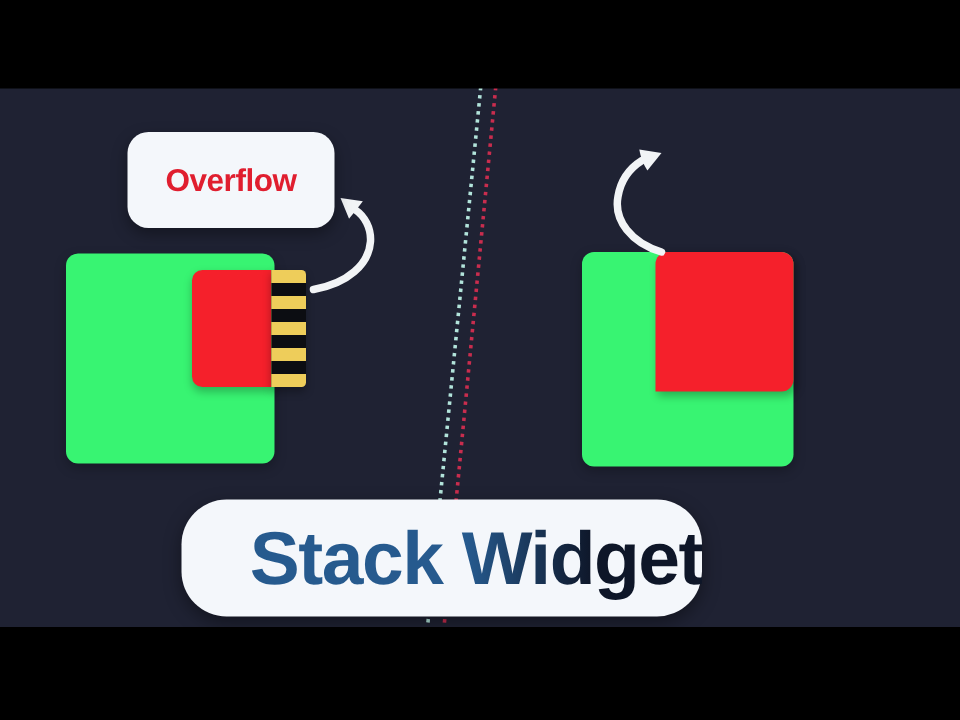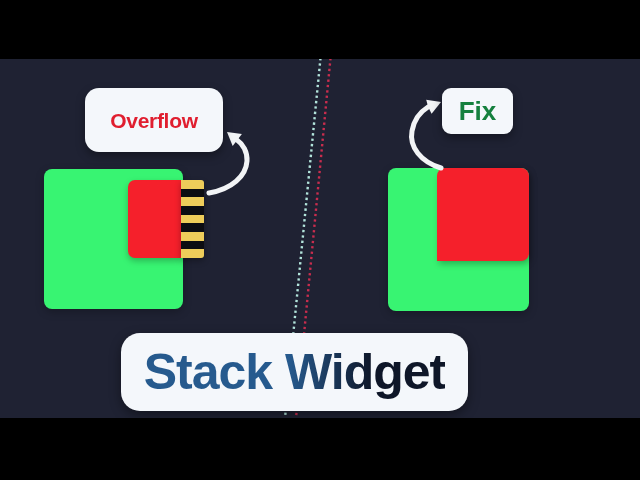--- a/index.html
+++ b/index.html
@@ -40,23 +40,23 @@
     display:flex;flex-direction:column;align-items:center;justify-content:center;
   }
   #overflow-label{left:85px;top:88px;width:138px;height:64px;border-radius:14px;}
   #overflow-label .line{
     font-weight:bold;font-size:21px;line-height:27px;color:var(--overflow-text);
     letter-spacing:-0.3px;white-space:nowrap;}
   #fix-label{left:442px;top:88px;width:71px;height:46px;border-radius:9px;}
   #fix-label .line{font-weight:bold;font-size:26px;color:var(--fix-text);}
   
   #title-pill{
-    position:absolute;left:121px;top:333px;width:347px;height:78px;border-radius:19px;
+    position:absolute;left:121px;top:333px;width:347px;height:78px;border-radius:30px;
     background:var(--label-bg);box-shadow:0 4px 12px rgba(0,0,0,.4);
-    display:flex;align-items:center;justify-content:center;
+    display:flex;align-items:center;justify-content:flex-end;
   }
   #title-text{
     font-weight:bold;font-size:50px;letter-spacing:-1px;white-space:nowrap;
     background:linear-gradient(90deg,var(--title-blue) 0%,var(--title-blue) 48%,
       var(--title-dark) 76%,var(--title-dark) 100%);
     -webkit-background-clip:text;background-clip:text;
     color:transparent;-webkit-text-fill-color:transparent;
   }
   svg{position:absolute;left:0;top:0;overflow:visible;}
 </style>
@@ -84,23 +84,20 @@
   </div>
 
   <div class="shape" id="green-right"></div>
   <div class="shape" id="red-right"></div>
 
   <svg id="right-arrow" width="640" height="480" viewBox="0 0 640 480">
     <path d="M 441 168 C 421 162 409 147 412 131 C 414 119 420 112 428 107" fill="none" stroke="var(--arrow)" stroke-width="5" stroke-linecap="round"></path>
     <path d="M 441 102 L 426.2 99.7 Q 427.5 107.5 431.6 113.7 Z" fill="var(--arrow)"></path>
   </svg>
 
-  <div class="label-card" id="fix-label">
-    <span class="line">Fix</span>
-  </div>
 
   <div id="title-pill">
     <span id="title-text">Stack Widget</span>
   </div>
 
   <div class="letterbox" id="bar-top"></div>
   <div class="letterbox" id="bar-bottom"></div>
 
 </div>
 

